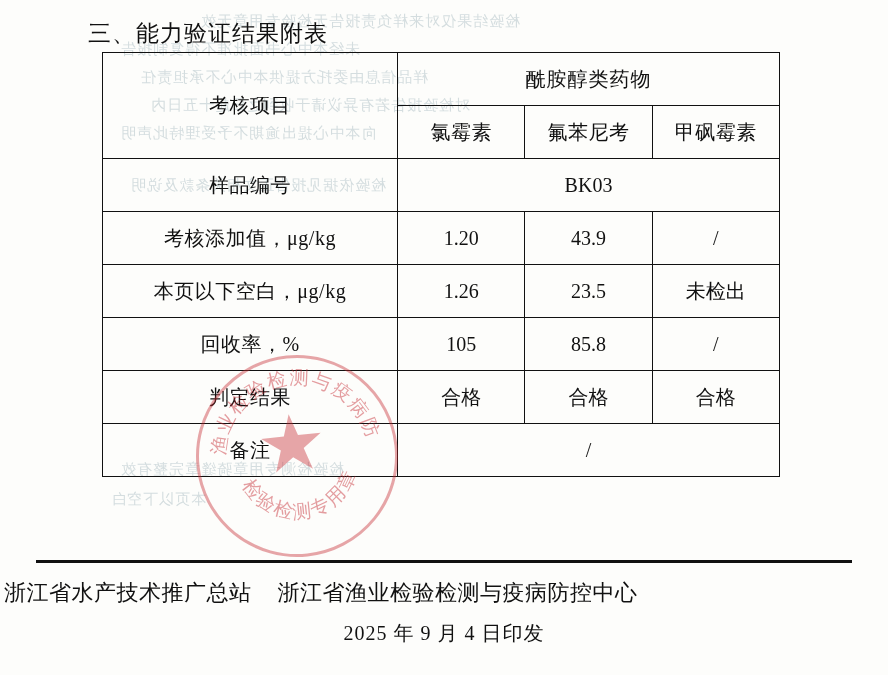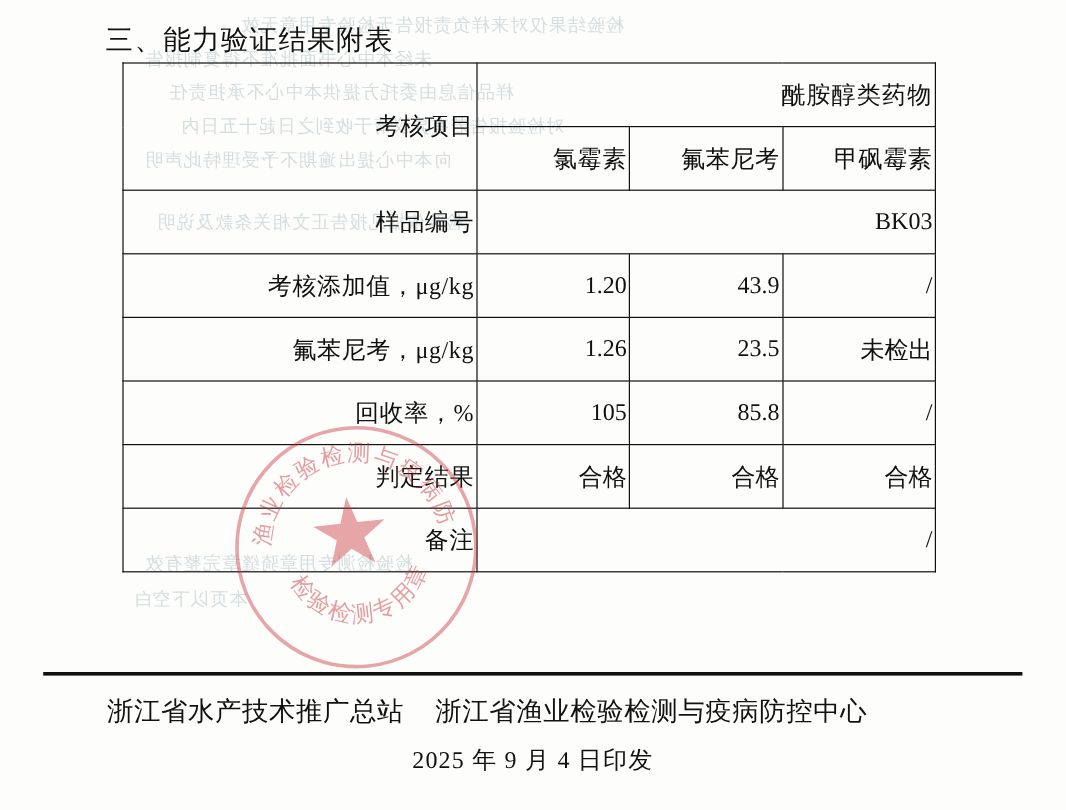--- a/index.html
+++ b/index.html
@@ -54,21 +54,21 @@
     width: 678px;
   }
 
   table.result {
     border-collapse: collapse;
     width: 100%;
     table-layout: fixed;
   }
   table.result td {
     border: 1.6px solid #111;
-    text-align: right;
+    text-align: center;
     vertical-align: middle;
     font-size: 20px;
     padding: 6px 2px;
     height: 40px;
     background: transparent;
   }
   td.label {
     font-size: 20px;
     letter-spacing: 0.5px;
   }
@@ -132,23 +132,22 @@
     position: absolute;
     left: 36px;
     top: 560px;
     width: 816px;
     height: 3px;
     background: #111;
   }
   .footer-line1 {
     position: absolute;
     top: 578px;
-    left: 16px;
+    left: 4px;
     width: 780px;
-    text-align: center;
     font-size: 22px;
     letter-spacing: 0.5px;
   }
   .footer-line1 .org1 { margin-right: 26px; }
   .footer-line2 {
     position: absolute;
     top: 620px;
     left: 0;
     width: 888px;
     text-align: center;
@@ -189,21 +188,21 @@
       </tr>
 
       <tr>
         <td class="label tall">考核添加值，μg/kg</td>
         <td class="num tall">1.20</td>
         <td class="num tall">43.9</td>
         <td class="num tall">/</td>
       </tr>
 
       <tr>
-        <td class="label tall">氟苯尼考，μg/kg</td>
+        <td class="label tall">本页以下空白，μg/kg</td>
         <td class="num tall">1.26</td>
         <td class="num tall">23.5</td>
         <td class="num tall">未检出</td>
       </tr>
 
       <tr>
         <td class="label tall">回收率，%</td>
         <td class="num tall">105</td>
         <td class="num tall">85.8</td>
         <td class="num tall">/</td>

